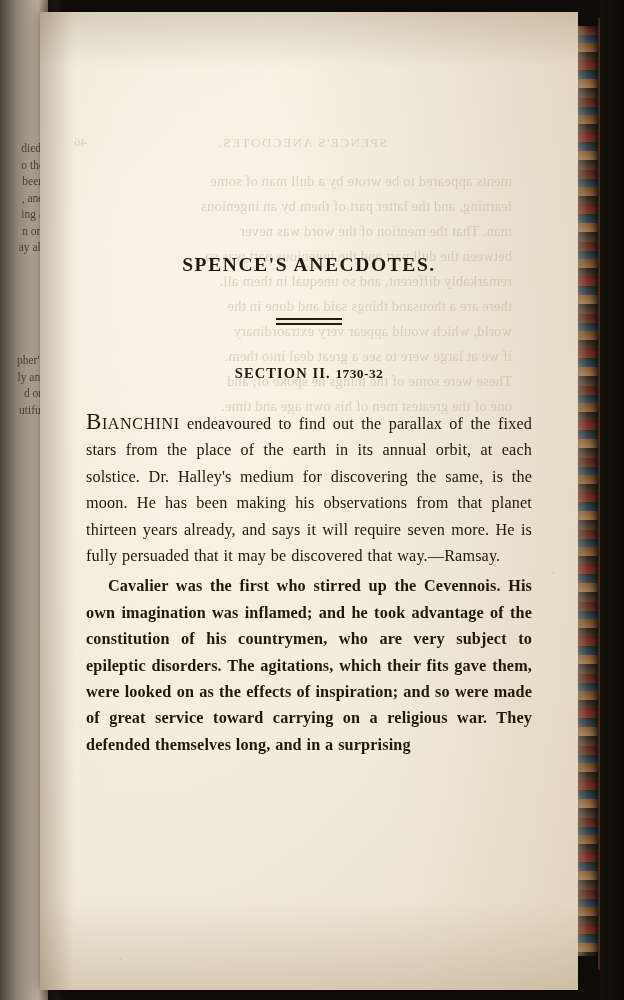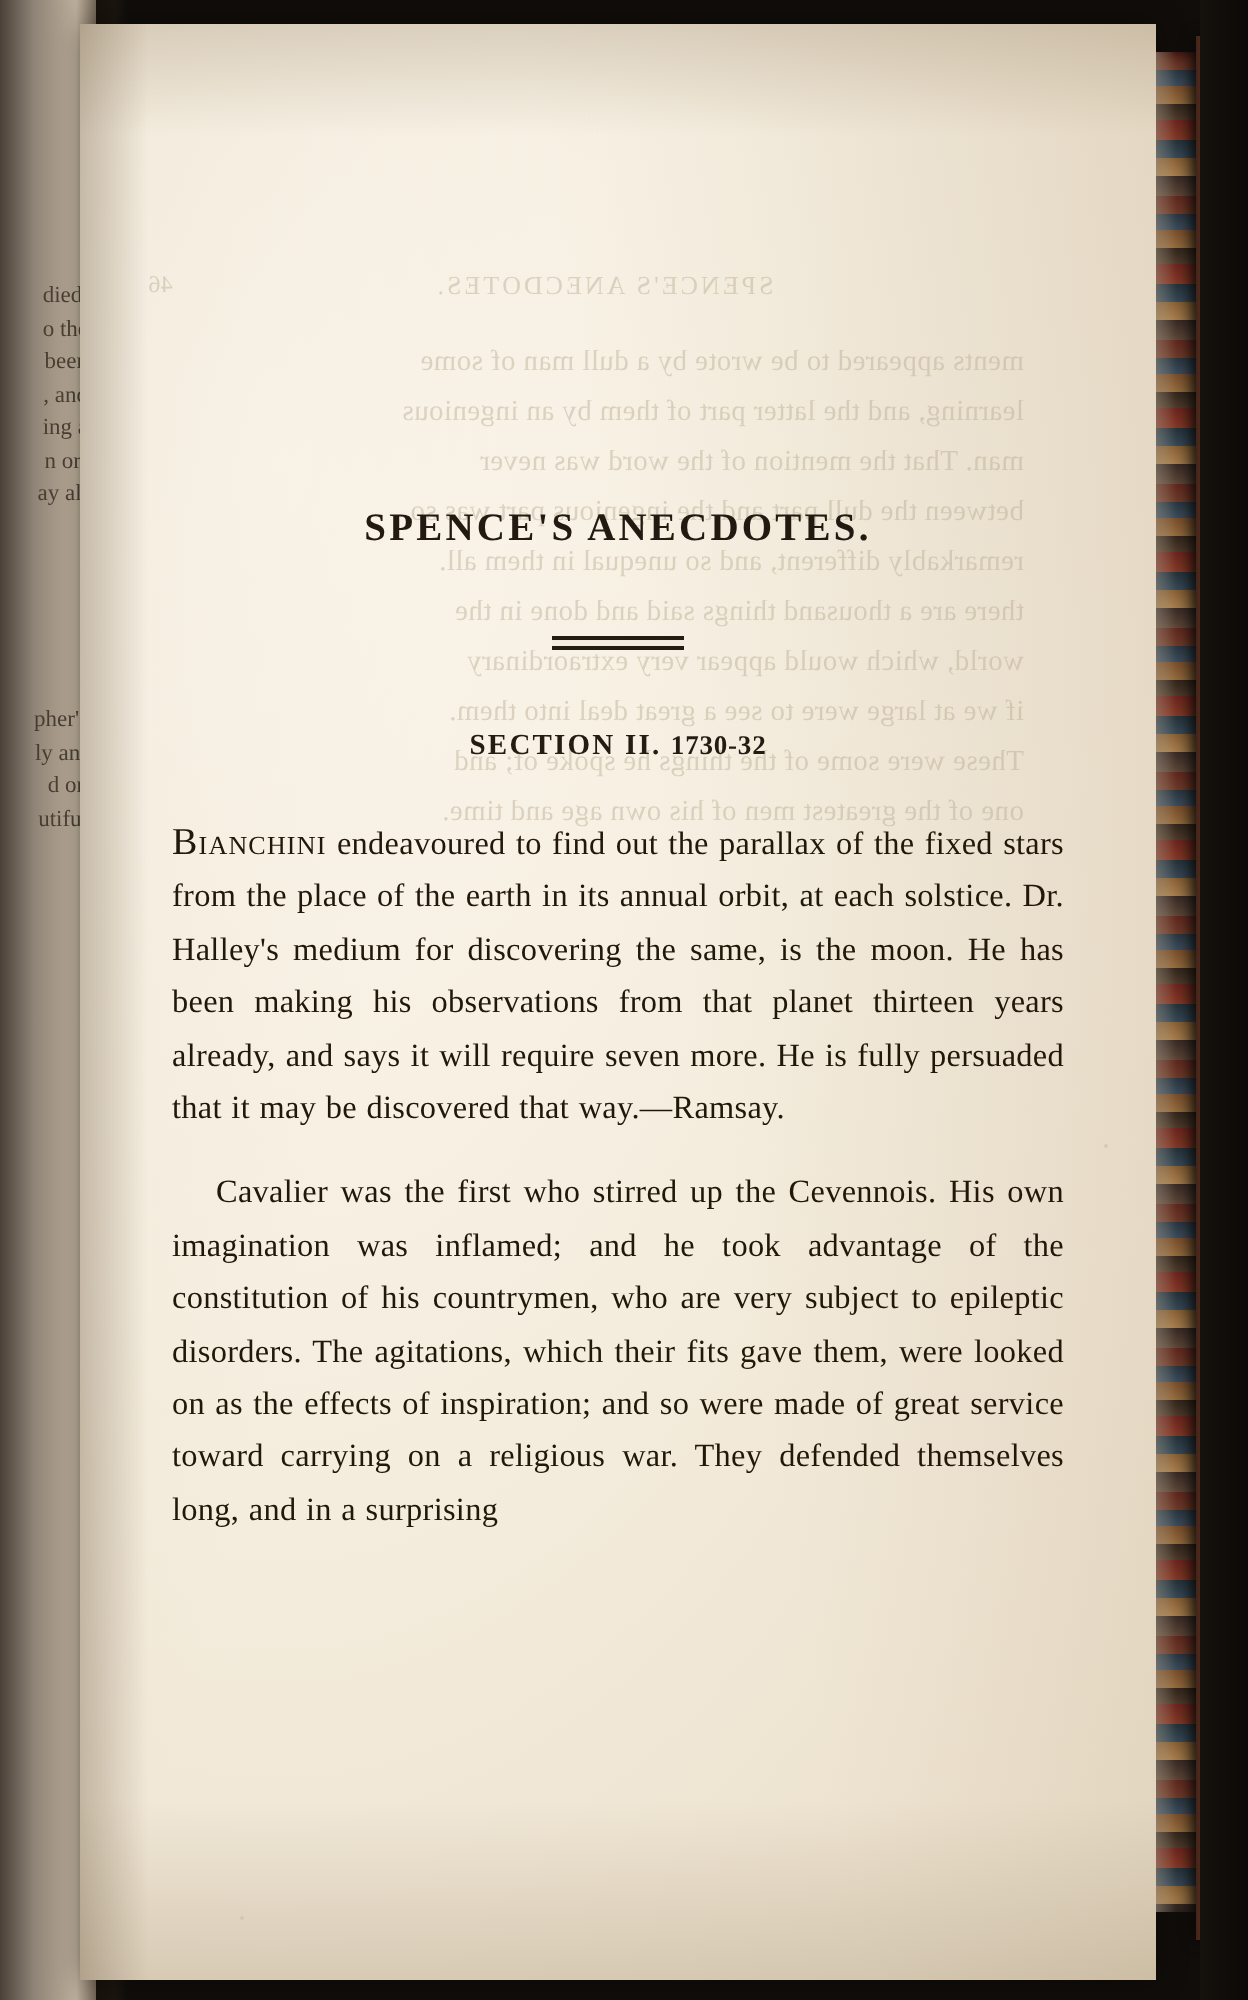--- a/index.html
+++ b/index.html
@@ -156,24 +156,24 @@
   p.body {
     margin: 0;
     text-align: justify;
     font-size: 16.2px;
     line-height: 26.4px;
     color: #211809;
     letter-spacing: .15px;
     word-spacing: .6px;
   }
   p.first { margin-top: 27px; }
-  p.indent { text-indent: 22px; margin-top: 16px; }
+  p.indent { text-indent: 22px; margin-top: 4px; font-weight: bold; }
   .smallcaps {
     font-variant: small-caps;
-    font-size: 19px;
+    font-size: 23px;
     letter-spacing: .6px;
   }
   .attrib { }
 
   
   .foreedge {
     position: absolute;
     left: 578px; top: 26px;
     width: 22px; height: 930px;
     background:

